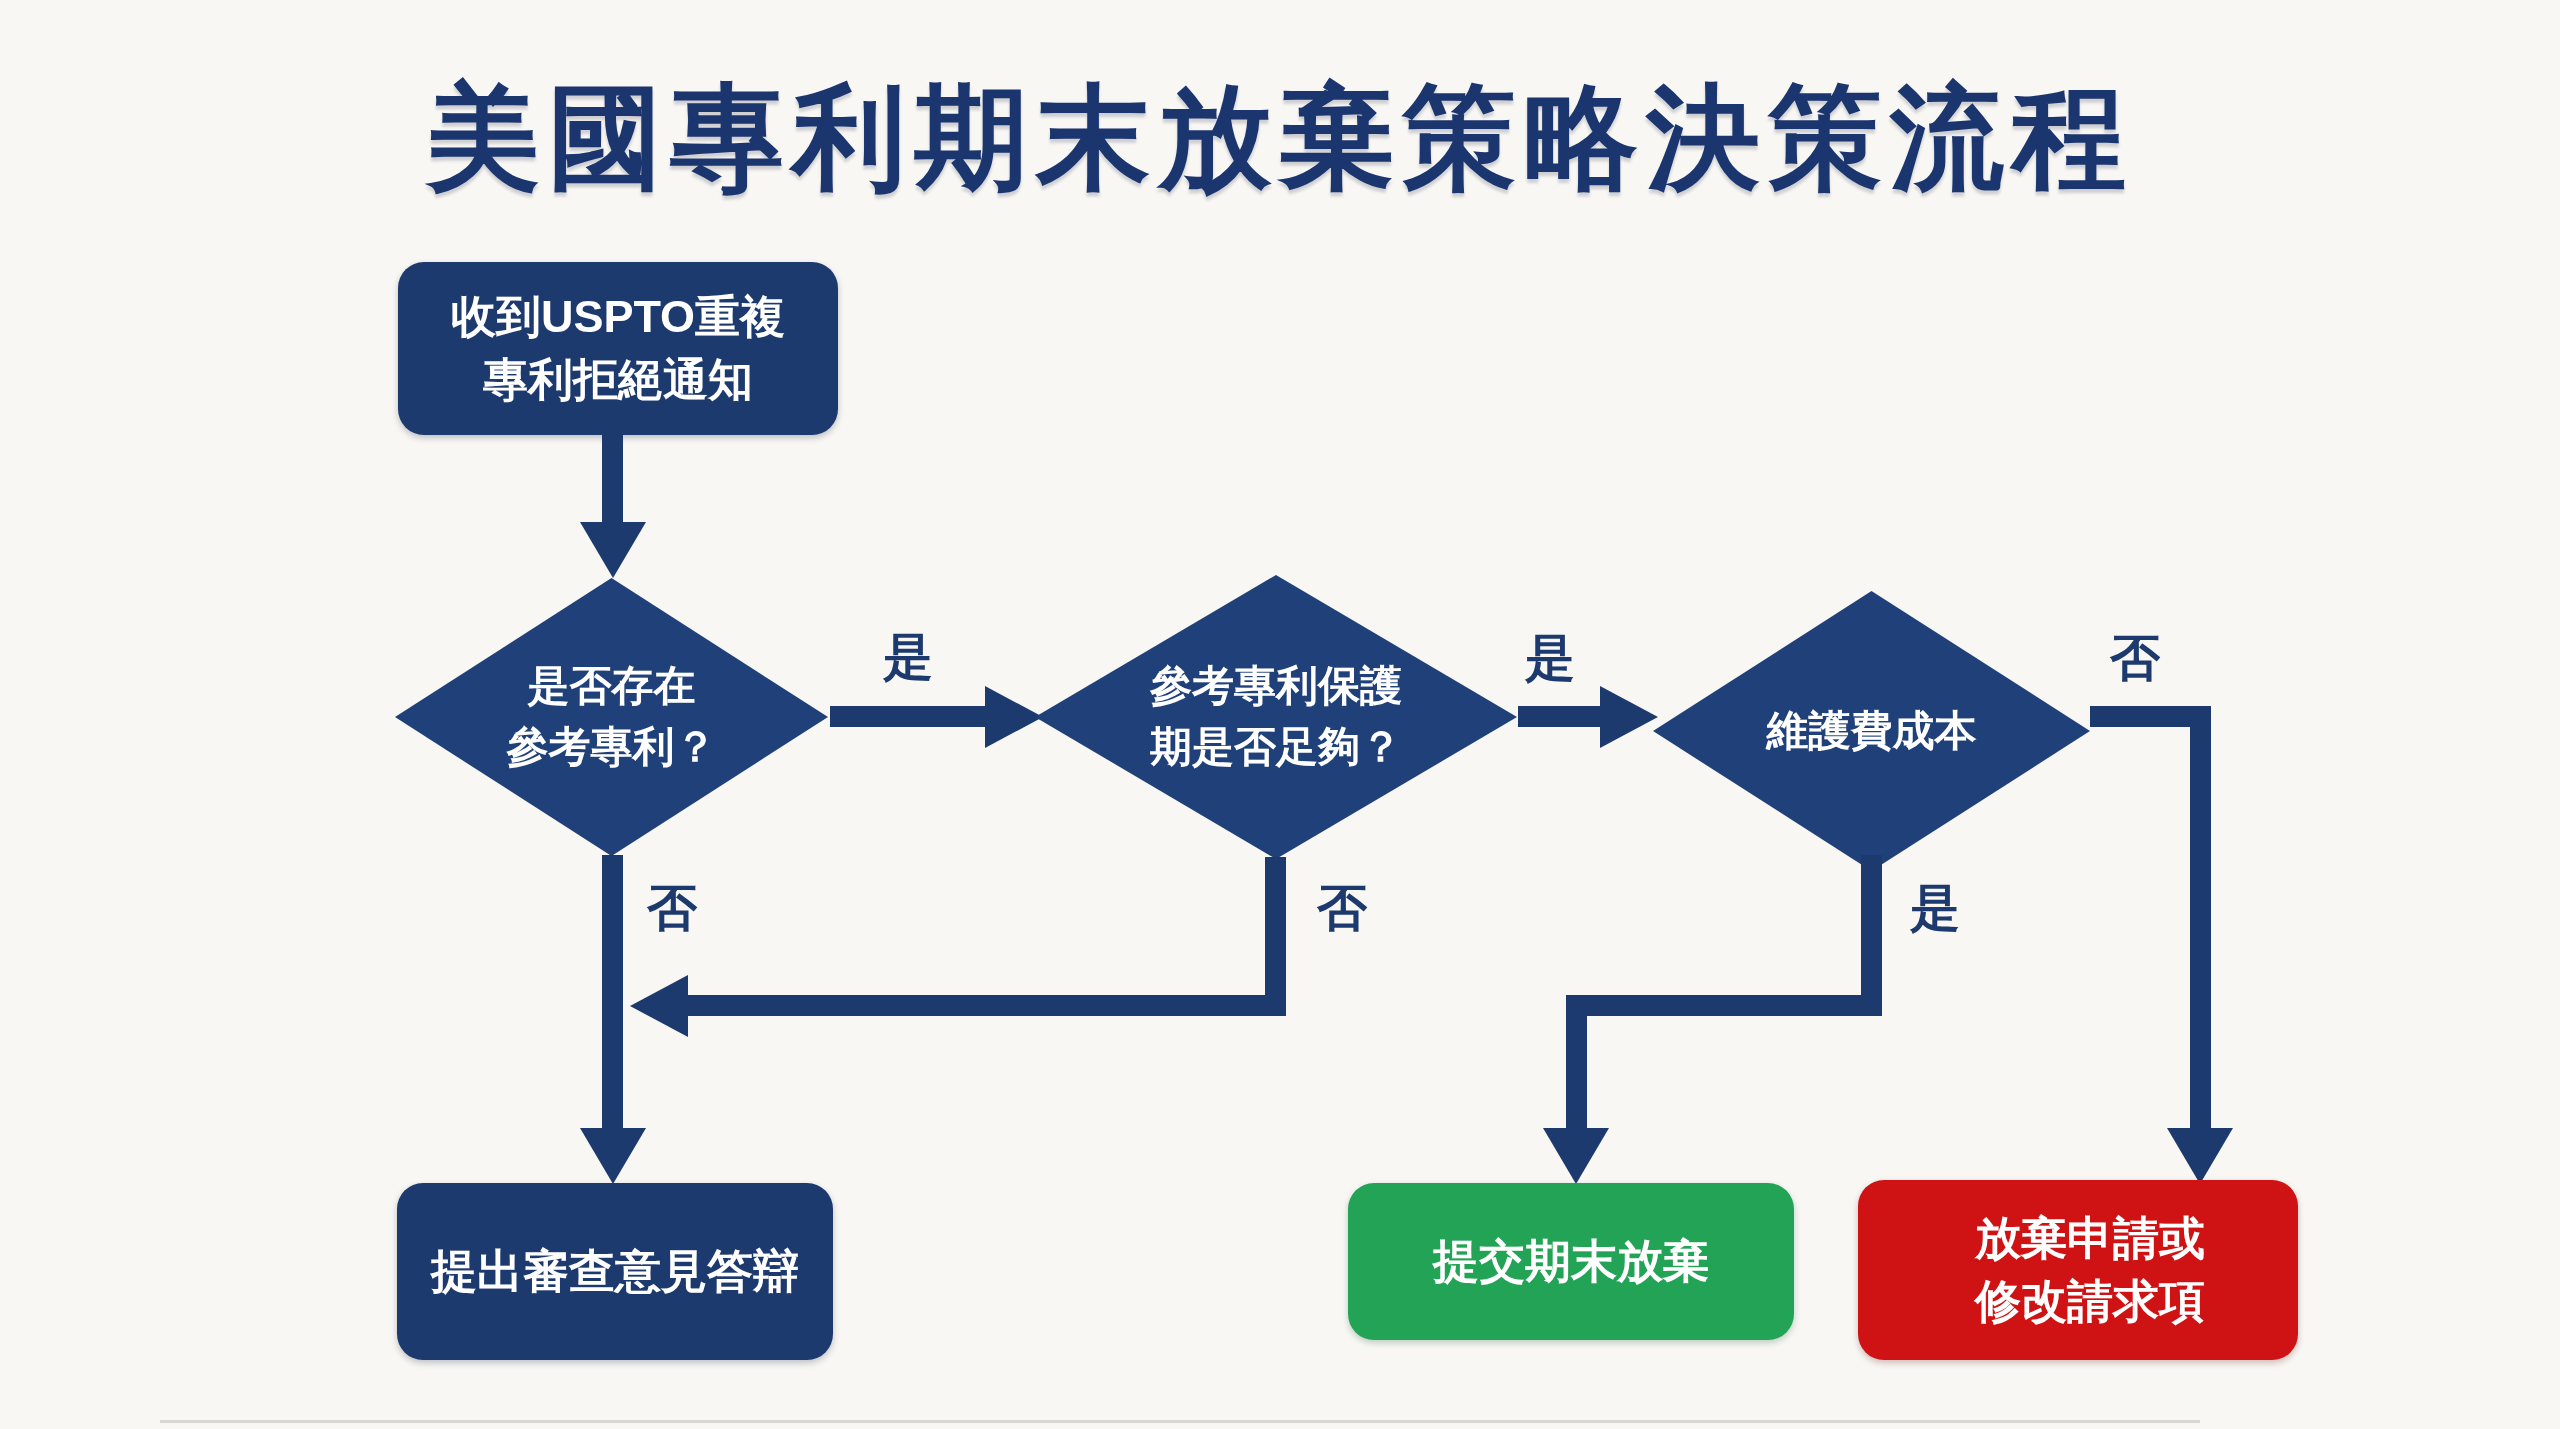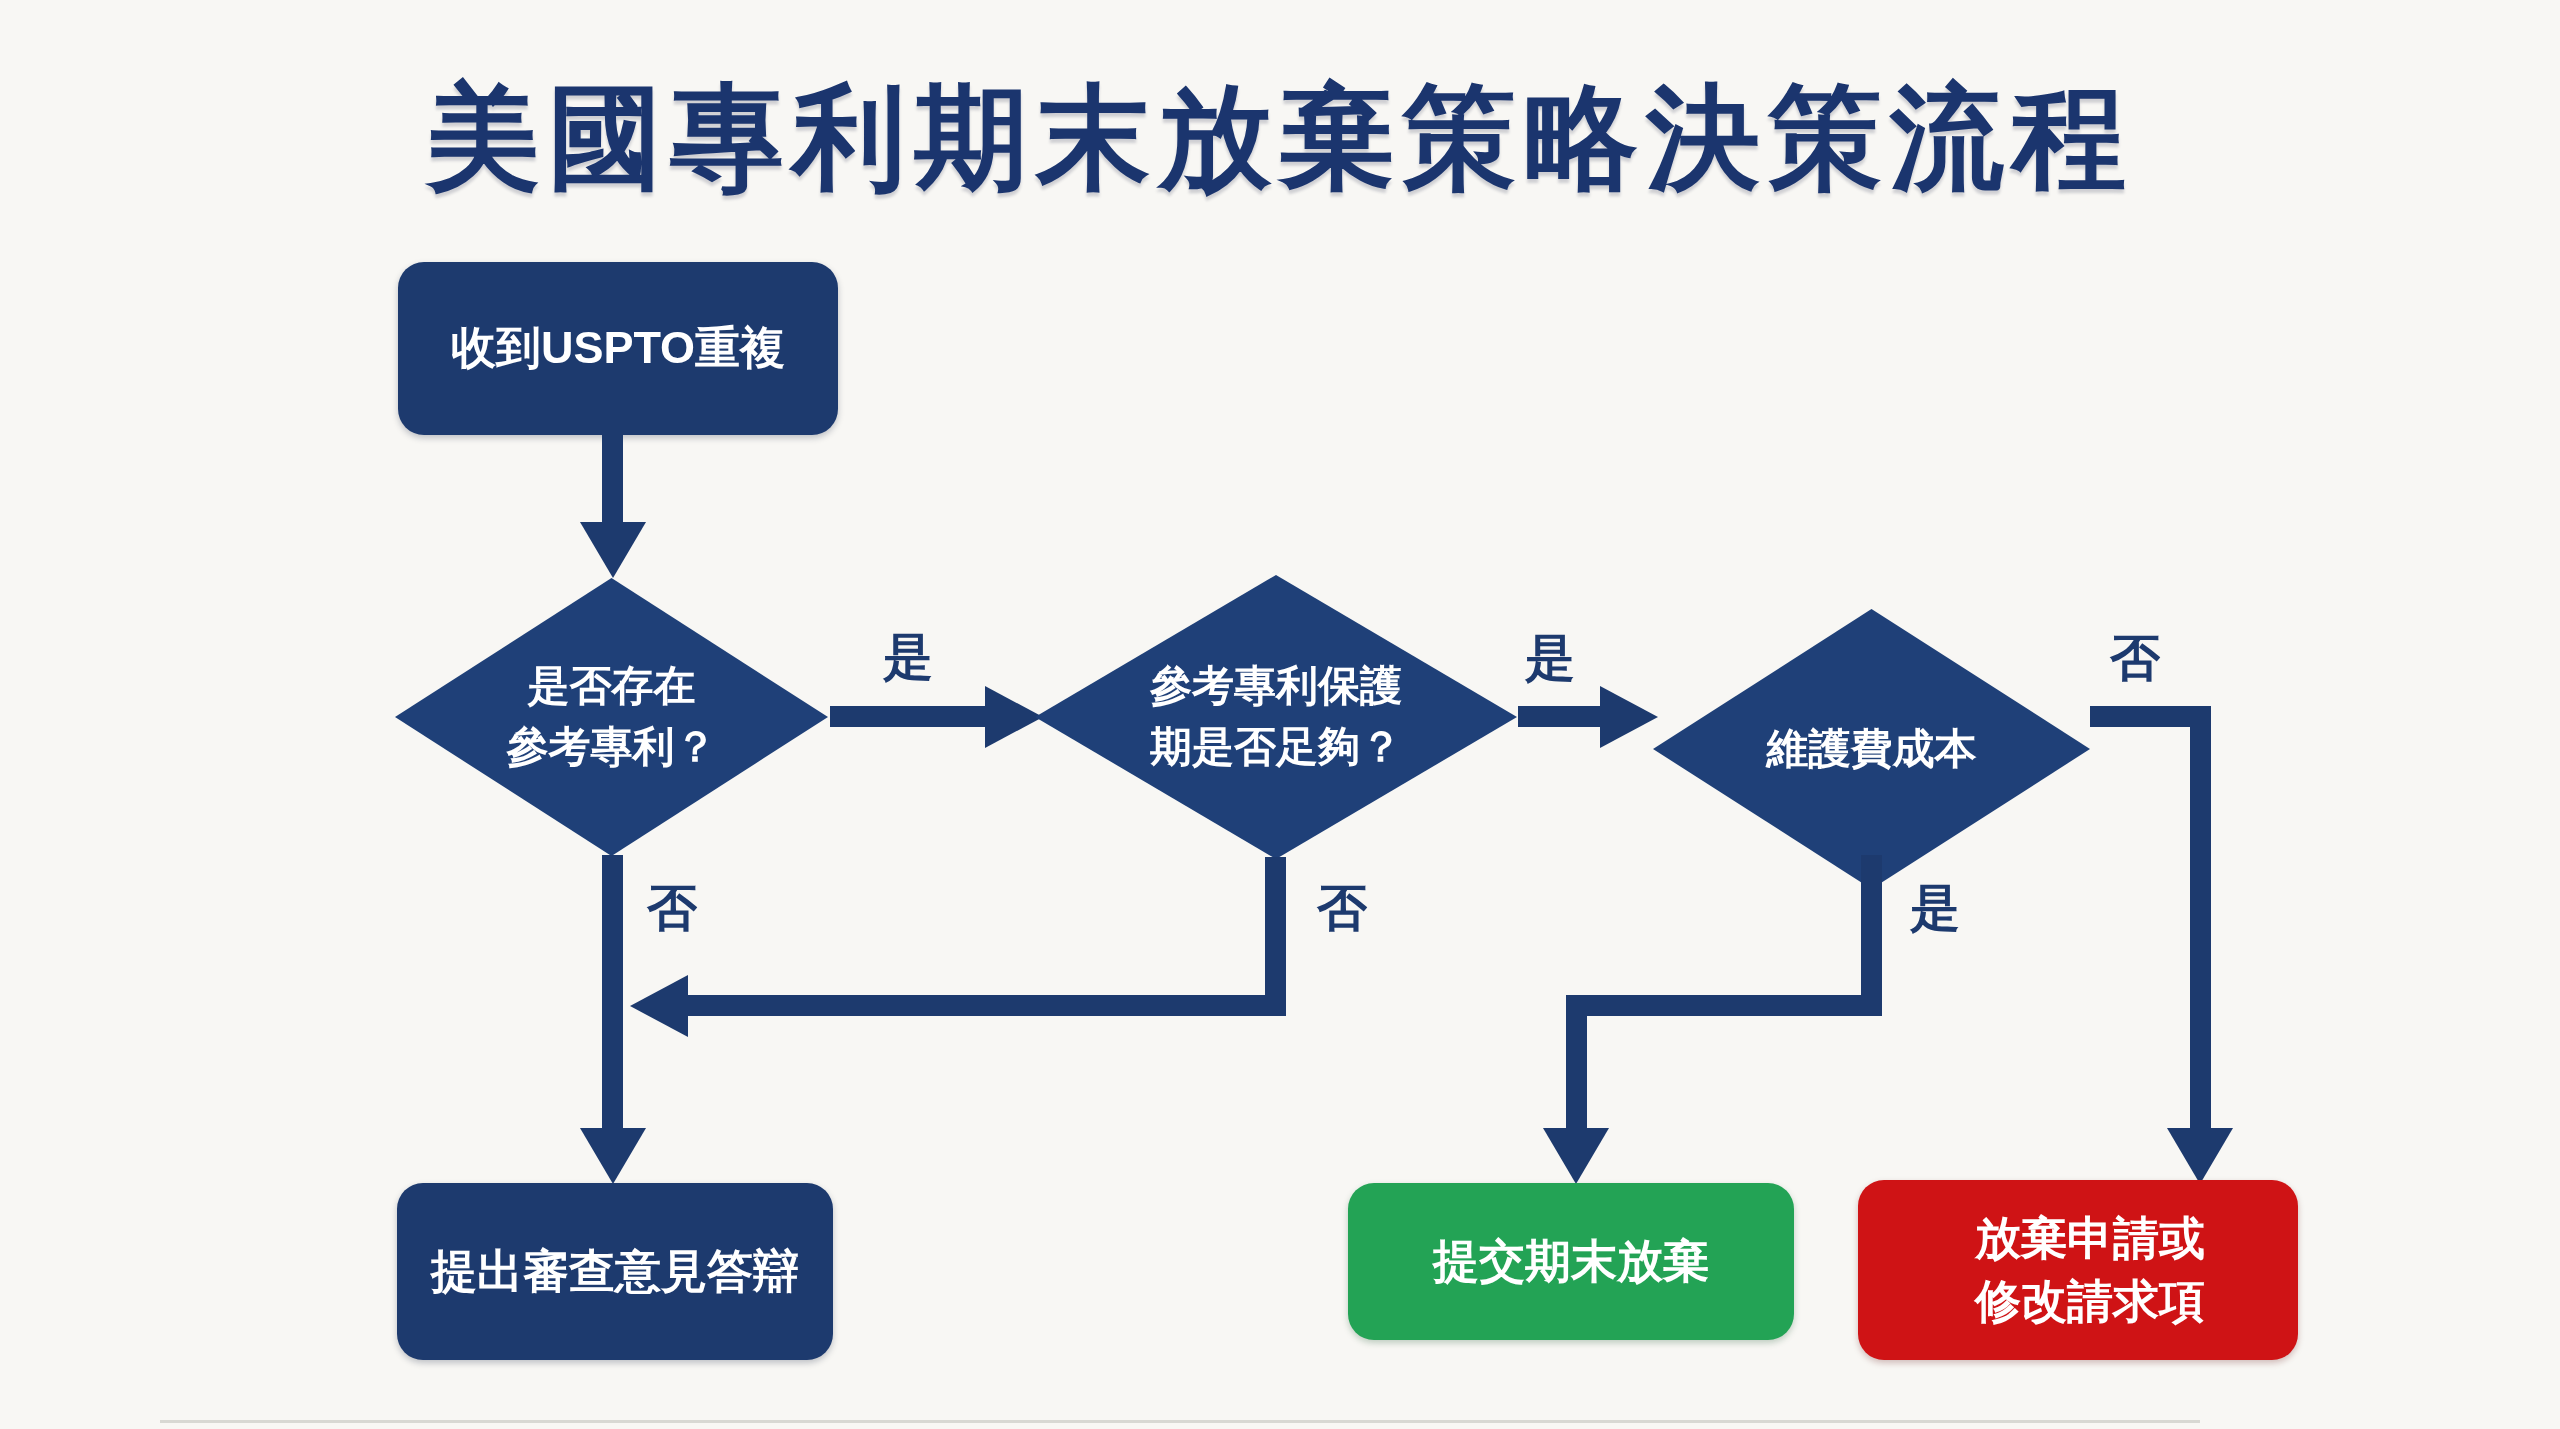--- a/index.html
+++ b/index.html
@@ -76,20 +76,21 @@
 </head>
 <body>
 
 <div class="stage">
 
   <div class="title">美國專利期末放棄策略決策流程</div>
 
   <div class="node rect navy start-box" style="left:398px;top:262px;width:440px;height:173px;">
     <div class="txt">
       <div>收到USPTO重複</div>
+      <div>專利拒絕通知</div>
     </div>
   </div>
 
   <div class="line" style="left:602px;top:435px;width:21px;height:90px;"></div>
   <div class="head-down" style="left:580px;top:522px;"></div>
 
   <div class="node diamond" style="left:395px;top:578px;width:433px;height:278px;">
     <div class="txt">
       <div>是否存在</div>
       <div>參考專利？</div>
@@ -104,21 +105,21 @@
     <div class="txt">
       <div>參考專利保護</div>
       <div>期是否足夠？</div>
     </div>
   </div>
 
   <div class="line" style="left:1518px;top:706px;width:86px;height:21px;"></div>
   <div class="head-left" style="left:1600px;top:686px;transform:scaleX(-1);"></div>
   <div class="edge-label" style="left:1550px;top:658px;">是</div>
 
-  <div class="node diamond" style="left:1653px;top:609px;width:437px;height:280px;text-align:right;">
+  <div class="node diamond" style="left:1653px;top:591px;width:437px;height:280px;text-align:right;">
     <div class="txt">
       <div>維護費成本</div>
     </div>
   </div>
 
   <div class="line" style="left:2090px;top:706px;width:121px;height:21px;"></div>
   <div class="line" style="left:2190px;top:706px;width:21px;height:426px;"></div>
   <div class="head-down" style="left:2167px;top:1128px;"></div>
   <div class="edge-label" style="left:2135px;top:658px;">否</div>
 

